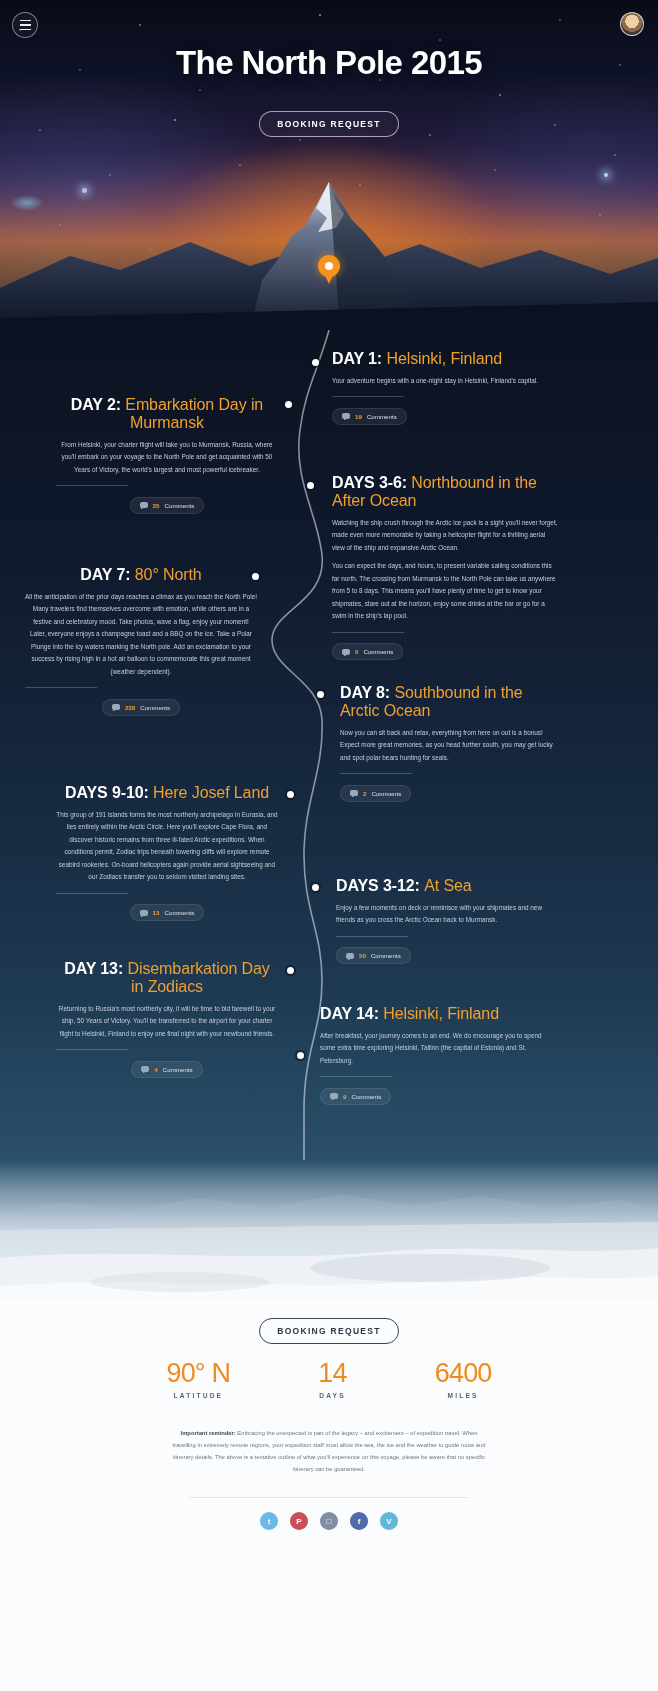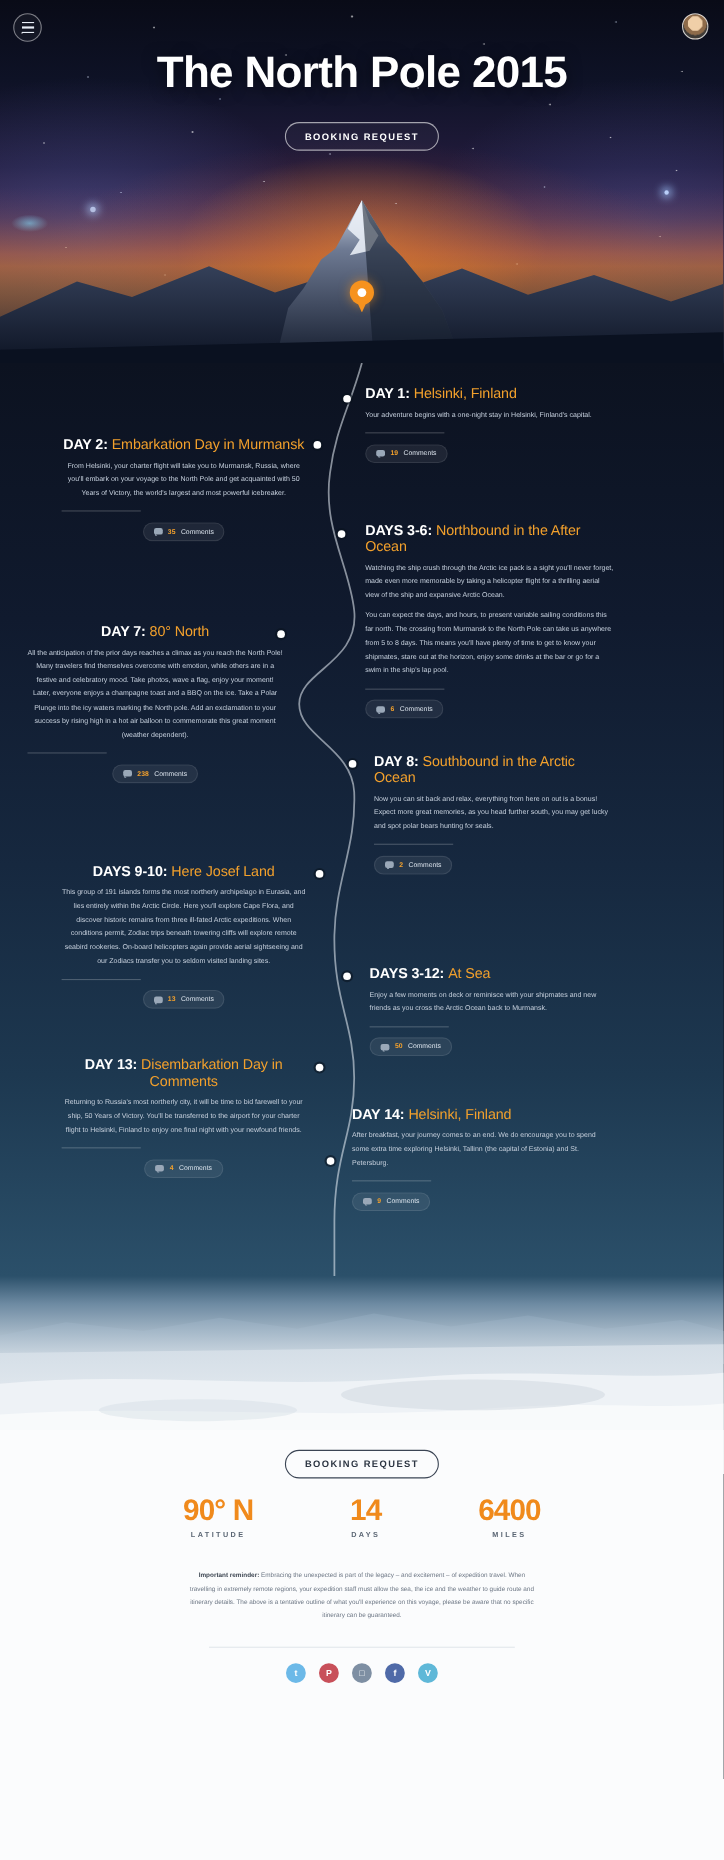--- a/index.html
+++ b/index.html
@@ -67,21 +67,21 @@
 
   .avatar {
     position: absolute; right: 14px; top: 12px; width: 24px; height: 24px;
     border-radius: 50%; border: 1.5px solid rgba(255,255,255,.75);
     background: radial-gradient(circle at 50% 38%, #f0cfa8 0 38%, #8e6b4a 39% 60%, #3e3a36 61% 100%);
     overflow: hidden; cursor: pointer;
   }
 
   .hero-title {
     position: absolute; left: 0; top: 44px; width: 658px; text-align: center;
-    color: #fff; font-size: 40px; font-weight: 700; letter-spacing: -.6px;
+    color: #fff; font-size: 33px; font-weight: 700; letter-spacing: -.6px;
     text-shadow: 0 2px 14px rgba(0,0,0,.55);
   }
   .hero-sub {
     position: absolute; left: 0; top: 85px; width: 658px; text-align: center;
     color: #f2a02c; font-size: 8.5px; font-weight: 700; letter-spacing: 3.1px;
   }
   .btn-ghost {
     display: inline-block; padding: 7px 17px; border: 1px solid rgba(255,255,255,.6);
     border-radius: 18px; color: #fff; font-size: 8.5px; font-weight: 700;
     letter-spacing: 1.3px; cursor: pointer; background: rgba(255,255,255,.03);
@@ -108,21 +108,21 @@
   
   .body-wrap {
     position: absolute; left: 0; top: 330px; width: 658px; height: 830px;
     background: linear-gradient(180deg, #0c1220 0%, #101a2e 28%, #16283f 55%, #1d3850 78%, #2b506a 100%);
   }
   .spine { position: absolute; left: 0; top: 0; width: 658px; height: 830px; pointer-events: none; }
 
   .item { position: absolute; width: 230px; }
   .item.right { text-align: left; }
   .item.left { text-align: center; }
-  .item h3 { font-size: 13px; font-weight: 700; color: #ffffff; margin-bottom: 7px; letter-spacing: -.1px; }
+  .item h3 { font-size: 16px; font-weight: 700; color: #ffffff; margin-bottom: 7px; letter-spacing: -.1px; }
   .item h3 .ttl { color: #f2a02c; font-weight: 400; }
   .item p { font-size: 6.4px; line-height: 1.95; color: #c5cfdc; margin-bottom: 6px; }
   .item .rule { width: 72px; height: 1px; background: rgba(255,255,255,.22); margin: 9px 0 8px; }
   .badge {
     display: inline-flex; align-items: center; gap: 5px;
     padding: 4px 9px; border-radius: 11px; background: rgba(255,255,255,.07);
     border: 1px solid rgba(255,255,255,.09); cursor: pointer;
   }
   .badge .bi { width: 8px; height: 6px; border-radius: 2px; background: #9aa8b8; position: relative; }
   .badge .bi::after { content:""; position:absolute; left:1.5px; top:5px; border-left:2px solid #9aa8b8; border-top:2px solid transparent; }
@@ -145,21 +145,21 @@
     background: #fbfcfd;
   }
   .foot-cta { position: absolute; left: 0; top: 18px; width: 658px; text-align: center; }
   .btn-dark {
     display: inline-block; padding: 7px 17px; border: 1px solid #3b4554;
     border-radius: 18px; color: #2d3643; font-size: 8.5px; font-weight: 700;
     letter-spacing: 1.3px; cursor: pointer; background: transparent;
   }
   .stats { position: absolute; left: 0; top: 58px; width: 658px; display: flex; justify-content: center; gap: 88px; }
   .stat { text-align: center; }
-  .stat .v { color: #f08a1c; font-size: 27px; font-weight: 700; letter-spacing: -.8px; }
+  .stat .v { color: #f08a1c; font-size: 27px; font-weight: 400; letter-spacing: -.8px; }
   .stat .k { color: #5a6573; font-size: 6.6px; font-weight: 700; letter-spacing: 2.2px; margin-top: 3px; }
 
   .disclaimer {
     position: absolute; left: 170px; top: 128px; width: 318px; text-align: center;
     font-size: 5.8px; line-height: 2.05; color: #6d7785;
   }
   .disclaimer b { color: #3e4753; }
 
   .divider { position: absolute; left: 190px; top: 197px; width: 278px; height: 1px; background: #e2e7ec; }
 
@@ -311,21 +311,21 @@
       <div class="rule"></div>
       <span class="badge">
         <span class="bi"></span>
         <span class="num">50</span>
         <span class="lbl">Comments</span>
       </span>
     </div>
 
     <div class="dot" style="left:287px;top:637px"></div>
     <div class="item left" style="left:56px;top:630px;width:222px">
-      <h3><span>DAY 13:</span> <span class="ttl">Disembarkation Day in Comments</span></h3>
+      <h3><span>DAY 13:</span> <span class="ttl">Disembarkation Day in Zodiacs</span></h3>
       <p>Returning to Russia's most northerly city, it will be time to bid farewell to your ship, 50 Years of Victory. You'll be transferred to the airport for your charter flight to Helsinki, Finland to enjoy one final night with your newfound friends.</p>
       <div class="rule"></div>
       <span class="badge">
         <span class="bi"></span>
         <span class="num">4</span>
         <span class="lbl">Comments</span>
       </span>
     </div>
 
     <div class="dot" style="left:297px;top:722px"></div>

